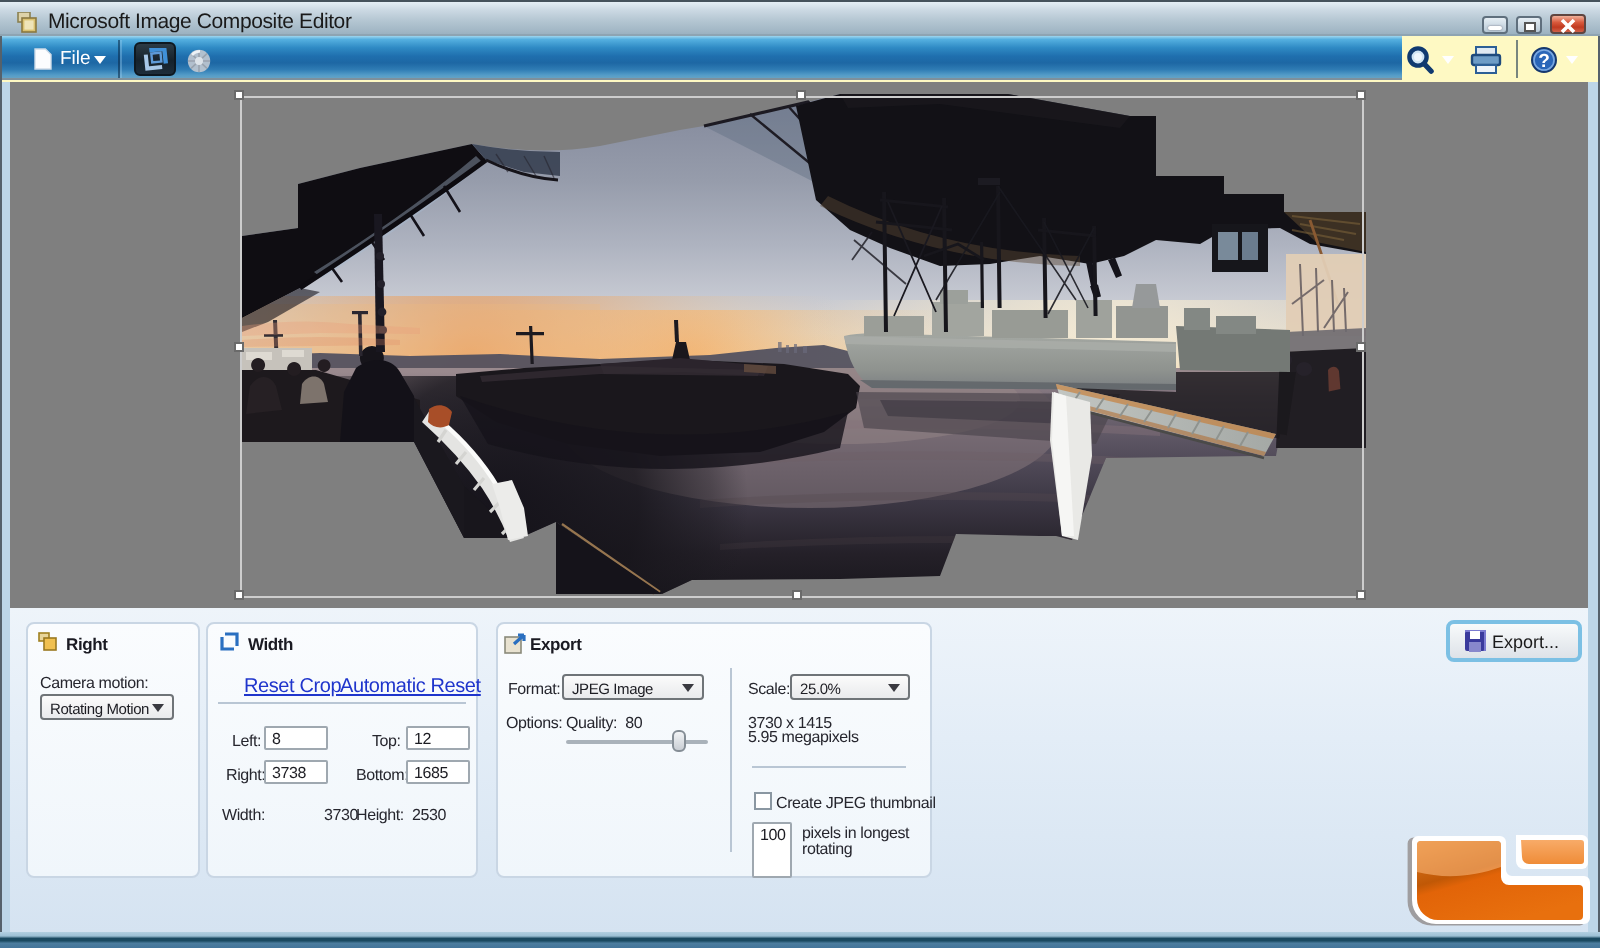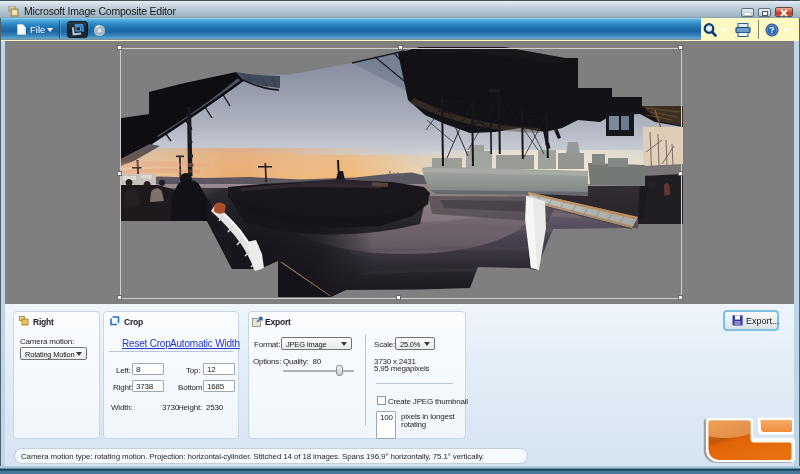--- a/index.html
+++ b/index.html
@@ -332,23 +332,23 @@
     <div class="combo" style="left:19px;top:43px;width:67px;height:13px;">
         <span class="ct">Rotating Motion</span>
         <span class="ca"></span>
       </div>
 
     <div class="gbox" style="left:102px;top:7px;width:136px;height:128px;"></div>
     <svg style="position:absolute;left:109px;top:12px" width="10" height="10" viewBox="0 0 10 10">
       <path d="M1,2.5 v6 h6" fill="none" stroke="#2a6fc0" stroke-width="1.6"></path>
       <path d="M2.5,1 h6 v6" fill="none" stroke="#2a6fc0" stroke-width="1.6"></path>
     </svg>
-    <span class="gtitle" style="left:123px;top:13px;">Crop</span>
+    <span class="gtitle" style="left:123px;top:13px;">Width</span>
     <span class="link" style="left:121px;top:34px;">Reset Crop</span>
-    <span class="link" style="left:169px;top:34px;">Automatic Width</span>
+    <span class="link" style="left:169px;top:34px;">Automatic Reset</span>
     <div style="position:absolute;left:108px;top:47px;width:124px;height:1px;background:#b9c6d4;"></div>
     <span class="lab" style="left:115px;top:62px;">Left:</span>
     <div class="tinput" style="left:131px;top:59px;width:32px;height:12px;">8</div>
     <span class="lab" style="left:185px;top:62px;">Top:</span>
     <div class="tinput" style="left:202px;top:59px;width:32px;height:12px;">12</div>
     <span class="lab" style="left:112px;top:79px;">Right:</span>
     <div class="tinput" style="left:131px;top:76px;width:32px;height:12px;">3738</div>
     <span class="lab" style="left:177px;top:79px;">Bottom:</span>
     <div class="tinput" style="left:202px;top:76px;width:32px;height:12px;">1685</div>
     <span class="lab" style="left:110px;top:99px;">Width:</span>
@@ -362,48 +362,47 @@
       <path d="M5,6 L10,1.5 M10,1.5 h-3 M10,1.5 v3" stroke="#2a6fc0" stroke-width="1.6" fill="none"></path>
     </svg>
     <span class="gtitle" style="left:264px;top:13px;">Export</span>
     <span class="lab" style="left:253px;top:36px;">Format:</span>
     <div class="combo" style="left:280px;top:33px;width:71px;height:13px;">
         <span class="ct">JPEG Image</span>
         <span class="ca"></span>
       </div>
     <div style="position:absolute;left:364px;top:30px;width:1px;height:92px;background:#b9c6d4;"></div>
     <span class="lab" style="left:373px;top:36px;">Scale:</span>
-    <div class="combo" style="left:394px;top:33px;width:40px;height:13px;">
+    <div class="combo" style="left:394px;top:33px;width:60px;height:13px;">
         <span class="ct">25.0%</span>
         <span class="ca"></span>
       </div>
     <span class="lab" style="left:252px;top:53px;">Options:</span>
     <span class="lab" style="left:282px;top:53px;">Quality:&nbsp; 80</span>
     <div style="position:absolute;left:282px;top:66px;width:71px;height:1.5px;background:#a9b2ba;border-radius:1px;"></div>
     <div style="position:absolute;left:335px;top:61px;width:7px;height:11px;background:linear-gradient(#f2f4f6,#c9ced4);border:1px solid #858e96;border-radius:3px;"></div>
-    <span class="lab" style="left:373px;top:53px;">3730 x 2431</span>
+    <span class="lab" style="left:373px;top:53px;">3730 x 1415</span>
     <span class="lab" style="left:373px;top:60px;">5.95 megapixels</span>
     <div style="position:absolute;left:375px;top:79px;width:77px;height:1px;background:#b9c6d4;"></div>
     <div style="position:absolute;left:376px;top:92px;width:9px;height:9px;background:#fff;border:1px solid #8a97a2;"></div>
     <span class="lab" style="left:387px;top:93px;">Create JPEG thumbnail</span>
     <div class="tinput" style="left:375px;top:107px;width:20px;height:28px;">100</div>
     <span class="lab" style="left:400px;top:108px;">pixels in longest</span>
     <span class="lab" style="left:400px;top:116px;">rotating</span>
 
-    <div style="position:absolute;left:722px;top:6px;width:56px;height:21px;border:2px solid #7cc0e4;border-radius:4px;background:linear-gradient(#f8fafb,#dde2e8);">
+    <div style="position:absolute;left:722px;top:6px;width:68px;height:21px;border:2px solid #7cc0e4;border-radius:4px;background:linear-gradient(#f8fafb,#dde2e8);">
       <svg style="position:absolute;left:7px;top:3px" width="11" height="11" viewBox="0 0 11 11">
         <rect x="0.5" y="0.5" width="10" height="10" rx="1" fill="#3a3a9c"></rect>
         <path d="M0.5,0.5 h10 v10" fill="none" stroke="#7a7ad0" stroke-width="1"></path>
         <rect x="3" y="0.5" width="5" height="4" fill="#fff"></rect>
         <rect x="2.5" y="6" width="6" height="5" fill="#8888cc"></rect>
       </svg>
       <span style="position:absolute;left:21px;top:4px;font-size:9px;color:#1a1a1a;">Export...</span>
     </div>
   </div>
-  <div id="status">Camera motion type: rotating motion. Projection: horizontal-cylinder. Stitched 14 of 18 images. Spans 196.9° horizontally, 75.1° vertically.</div>
 
   <div id="logo" style="position:absolute;left:702px;top:415px;width:96px;height:50px;z-index:60;">
     <svg width="96" height="50" viewBox="0 0 96 50">
       <defs>
         <linearGradient id="lg1" x1="0" y1="0" x2="0.6" y2="1">
           <stop offset="0" stop-color="#dd7e26"></stop>
             <stop offset="0.42" stop-color="#c05806"></stop>
             <stop offset="0.52" stop-color="#e26408"></stop>
             <stop offset="1" stop-color="#e8700e"></stop>
         </linearGradient>

